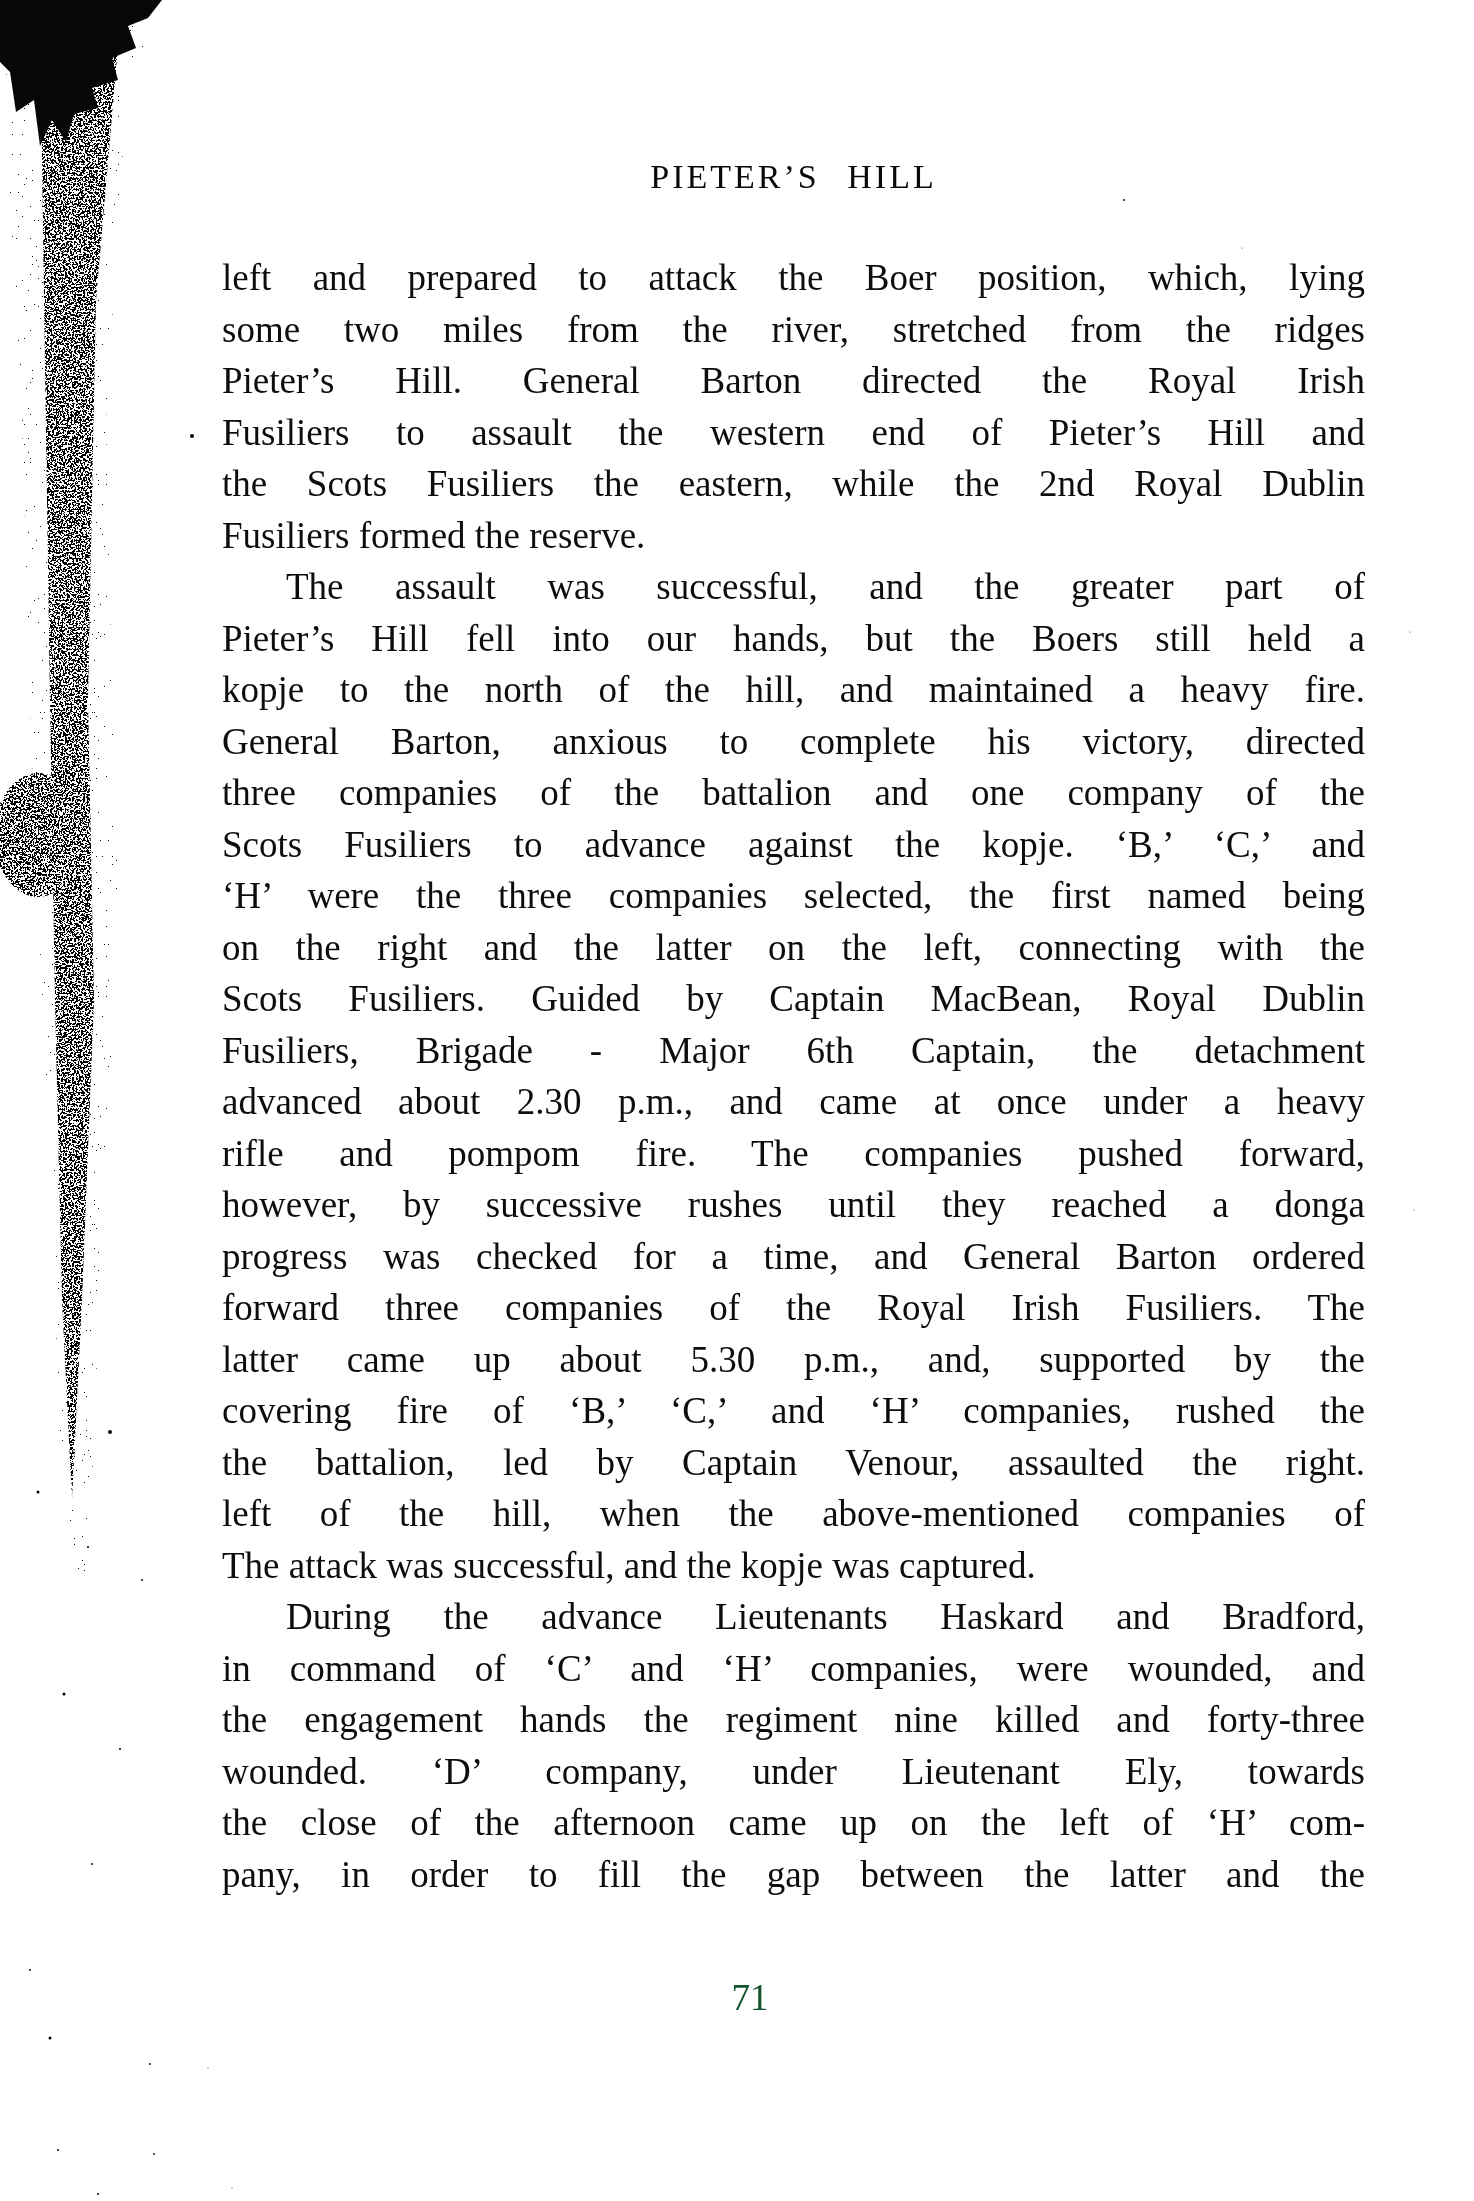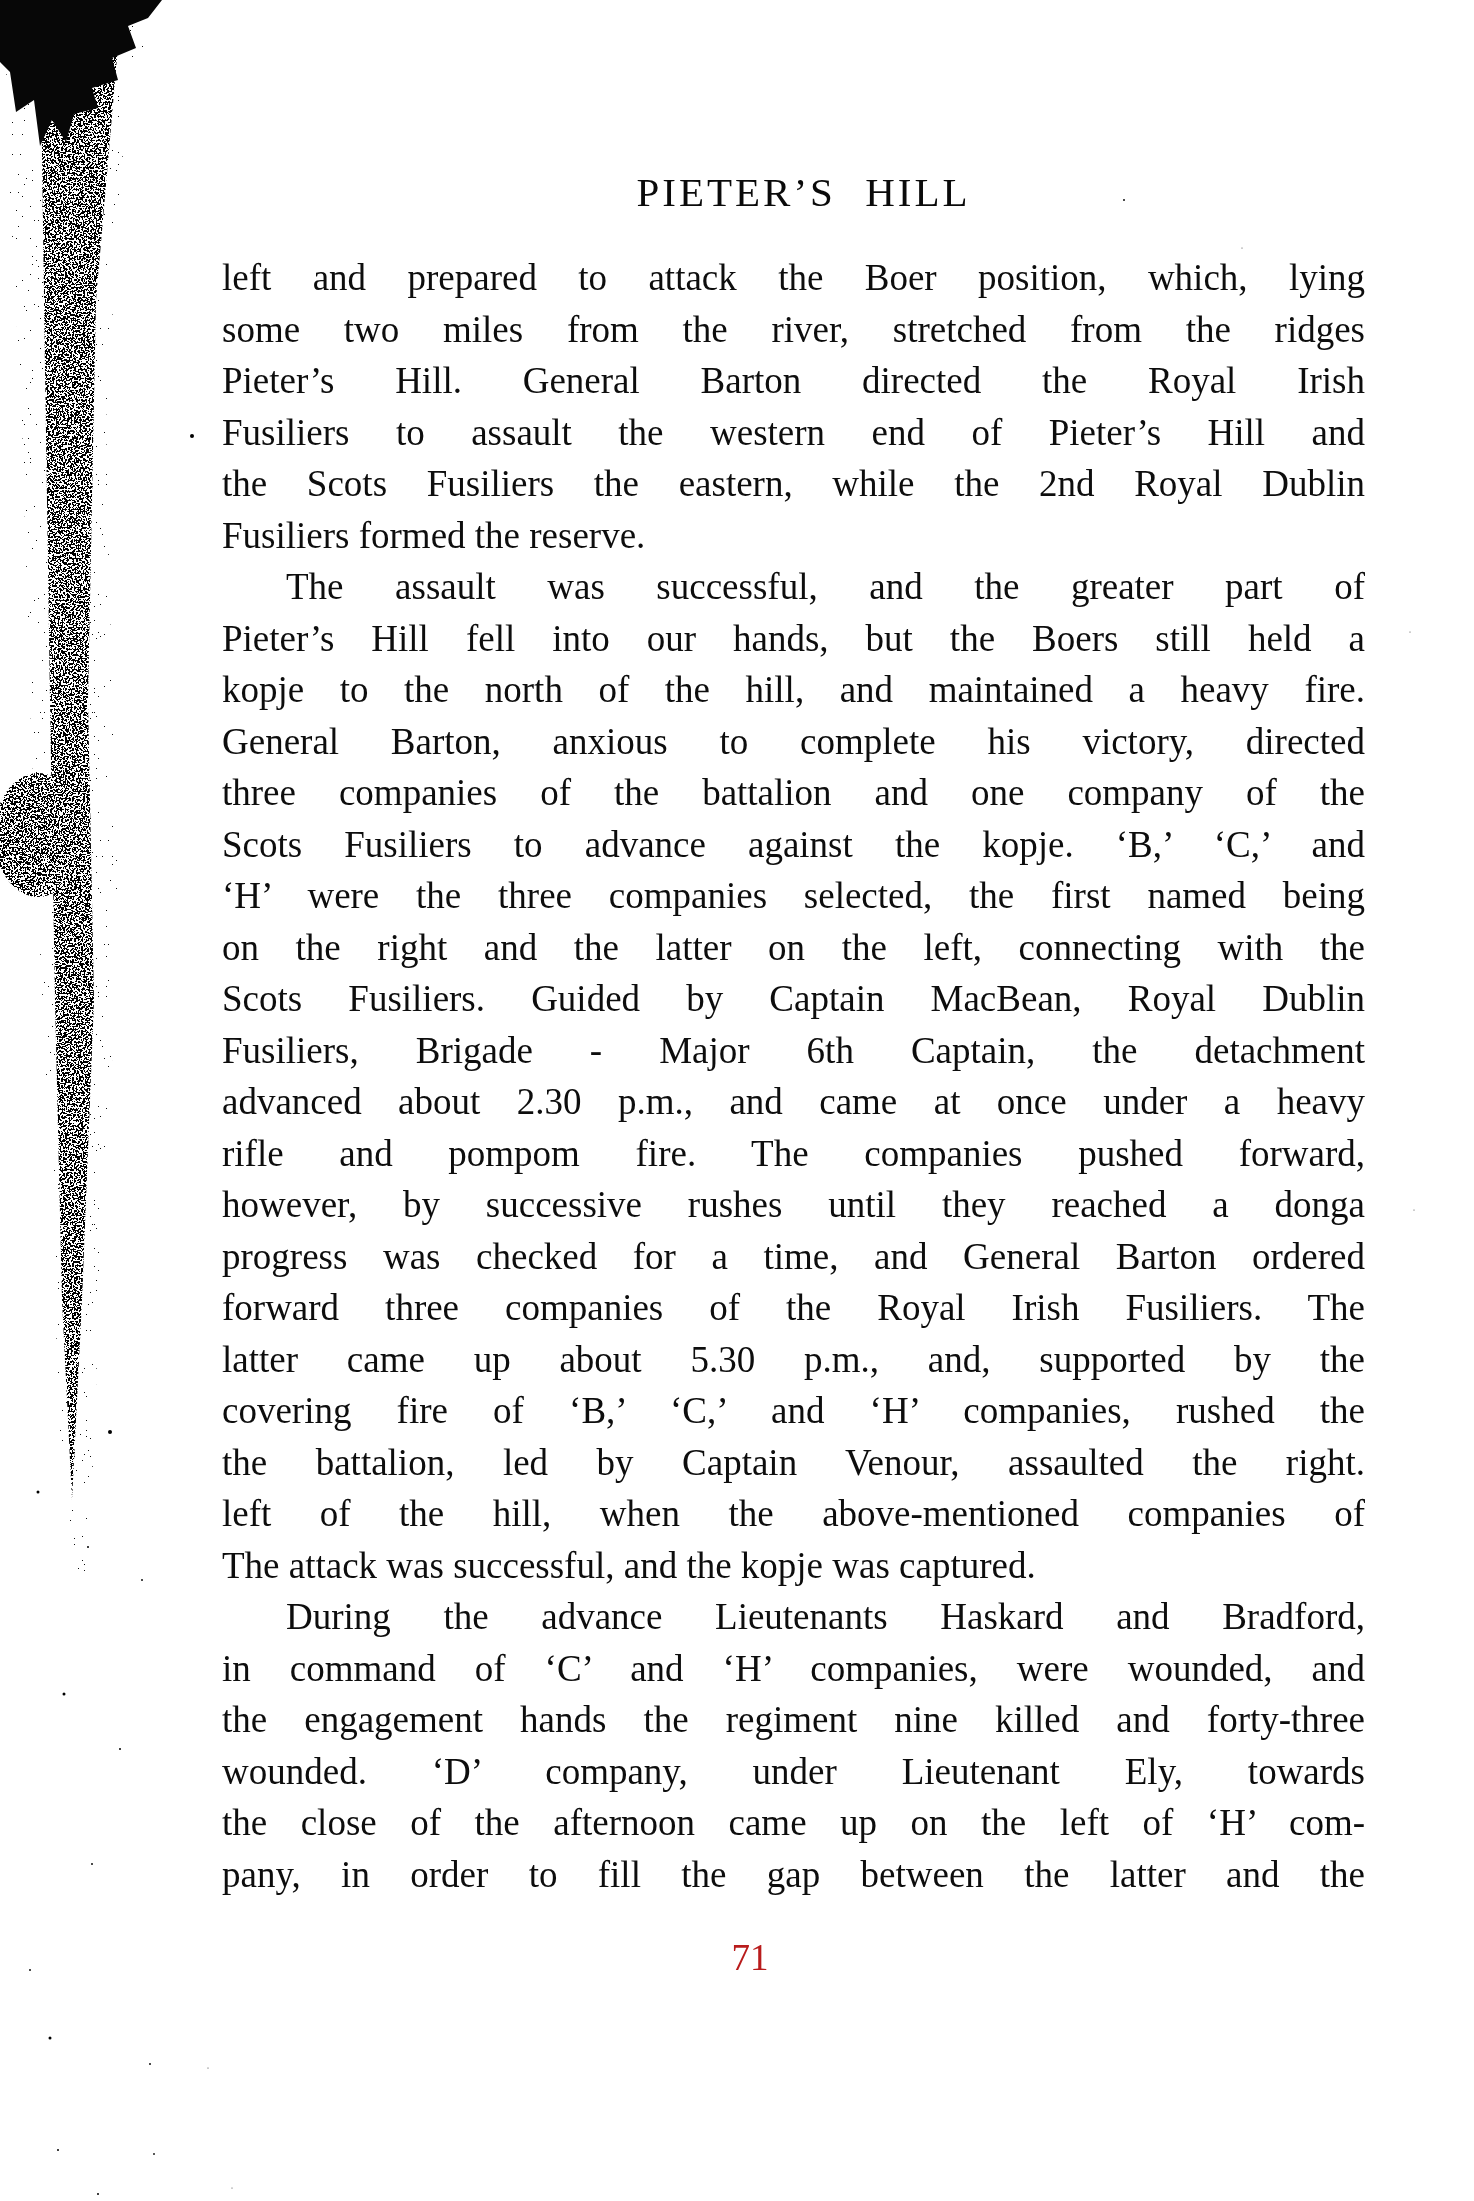--- a/index.html
+++ b/index.html
@@ -37,45 +37,45 @@
       48px 2036px 0 -0.5px #000,
       148px 2062px 0 -1px #111,
       206px 2066px 0 -1.5px #111,
       56px 2148px 0 -1px #000,
       152px 2152px 0 -1px #222,
       230px 2186px 0 -1.5px #222,
       96px 2192px 0 -1px #000;
   }
 
   .header{
-    position:absolute;left:222px;top:158px;width:1143px;margin:10px;
+    position:absolute;left:222px;top:158px;width:1143px;margin:0;
     text-align:center;
-    font-size:41px;font-weight:normal;
+    font-size:34px;font-weight:normal;
     letter-spacing:3px;word-spacing:16px;
     color:#0a0a0a;
   }
 
   .textblock{
     position:absolute;left:222px;top:252px;width:1143px;
     font-size:37px;
   }
   .line{
     height:51.5px;line-height:51.5px;
     text-align:justify;
     text-align-last:justify;
     overflow:hidden;
   }
   .line:not(.last)::after{content:"";display:inline-block;width:100%;height:0;vertical-align:top;}
   .line.last{text-align-last:left;}
   .line.indent{text-indent:64px;}
   .line.pad{padding-left:20px;}
 
   .pagenum{
-    position:absolute;left:222px;top:1936px;width:1056px;
-    text-align:center;font-size:37px;color:#b91c1c;
+    position:absolute;left:222px;top:1976px;width:1056px;
+    text-align:center;font-size:37px;color:#14532d;
   }
 </style>
 </head>
 <body>
 
 <div class="page">
 
   <svg class="edge-noise" width="175" height="2201" viewBox="0 0 175 2201" aria-hidden="true">
     <defs>
       <filter id="sp-sparse" x="-10%" y="-2%" width="130%" height="104%" primitiveUnits="userSpaceOnUse">

